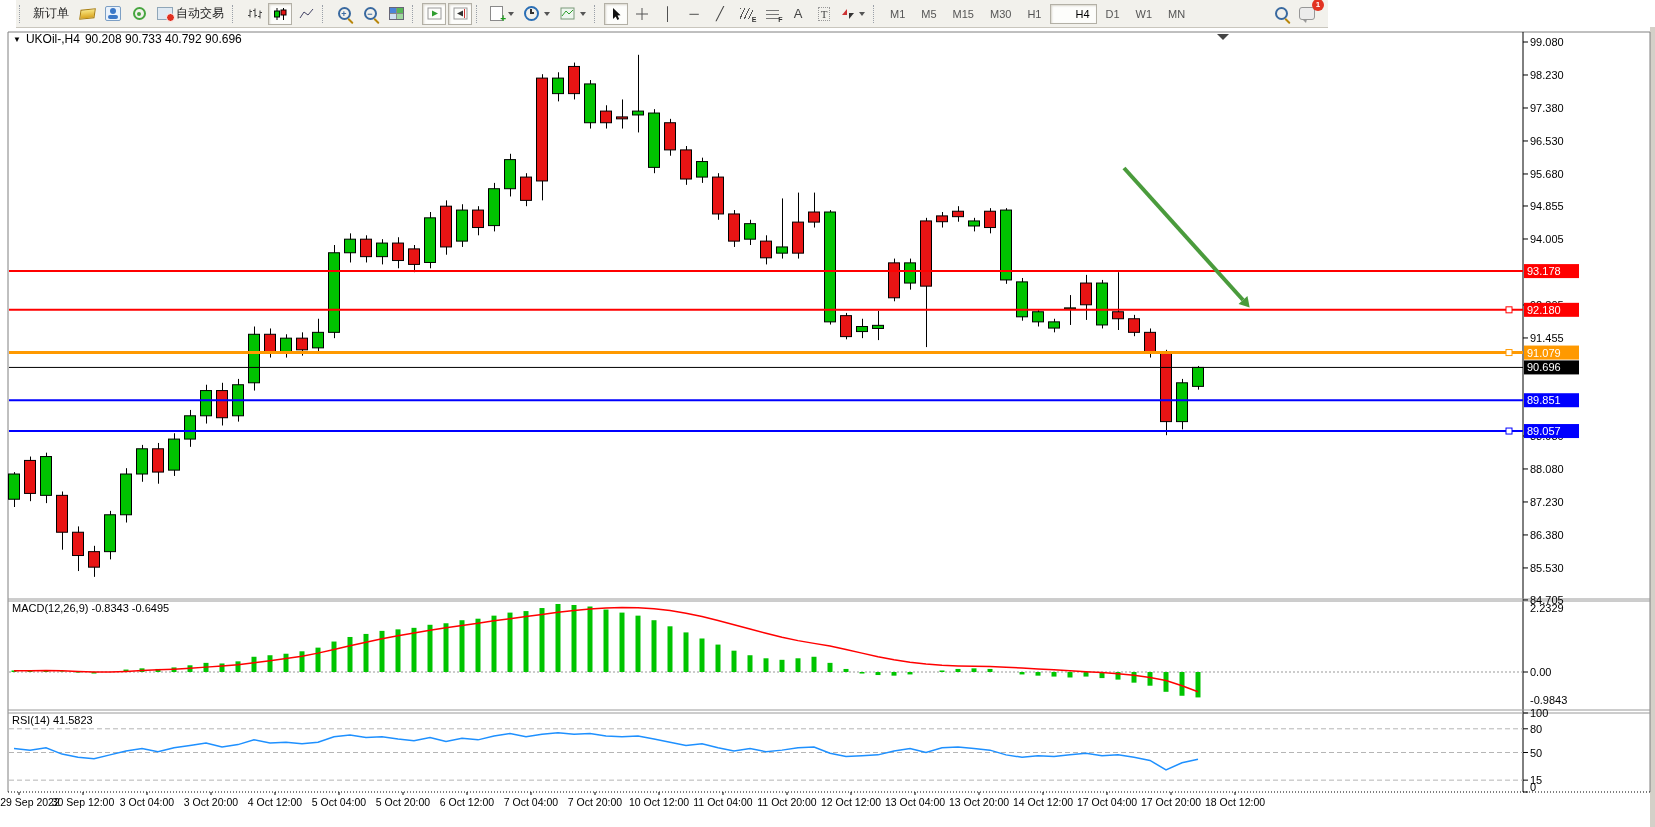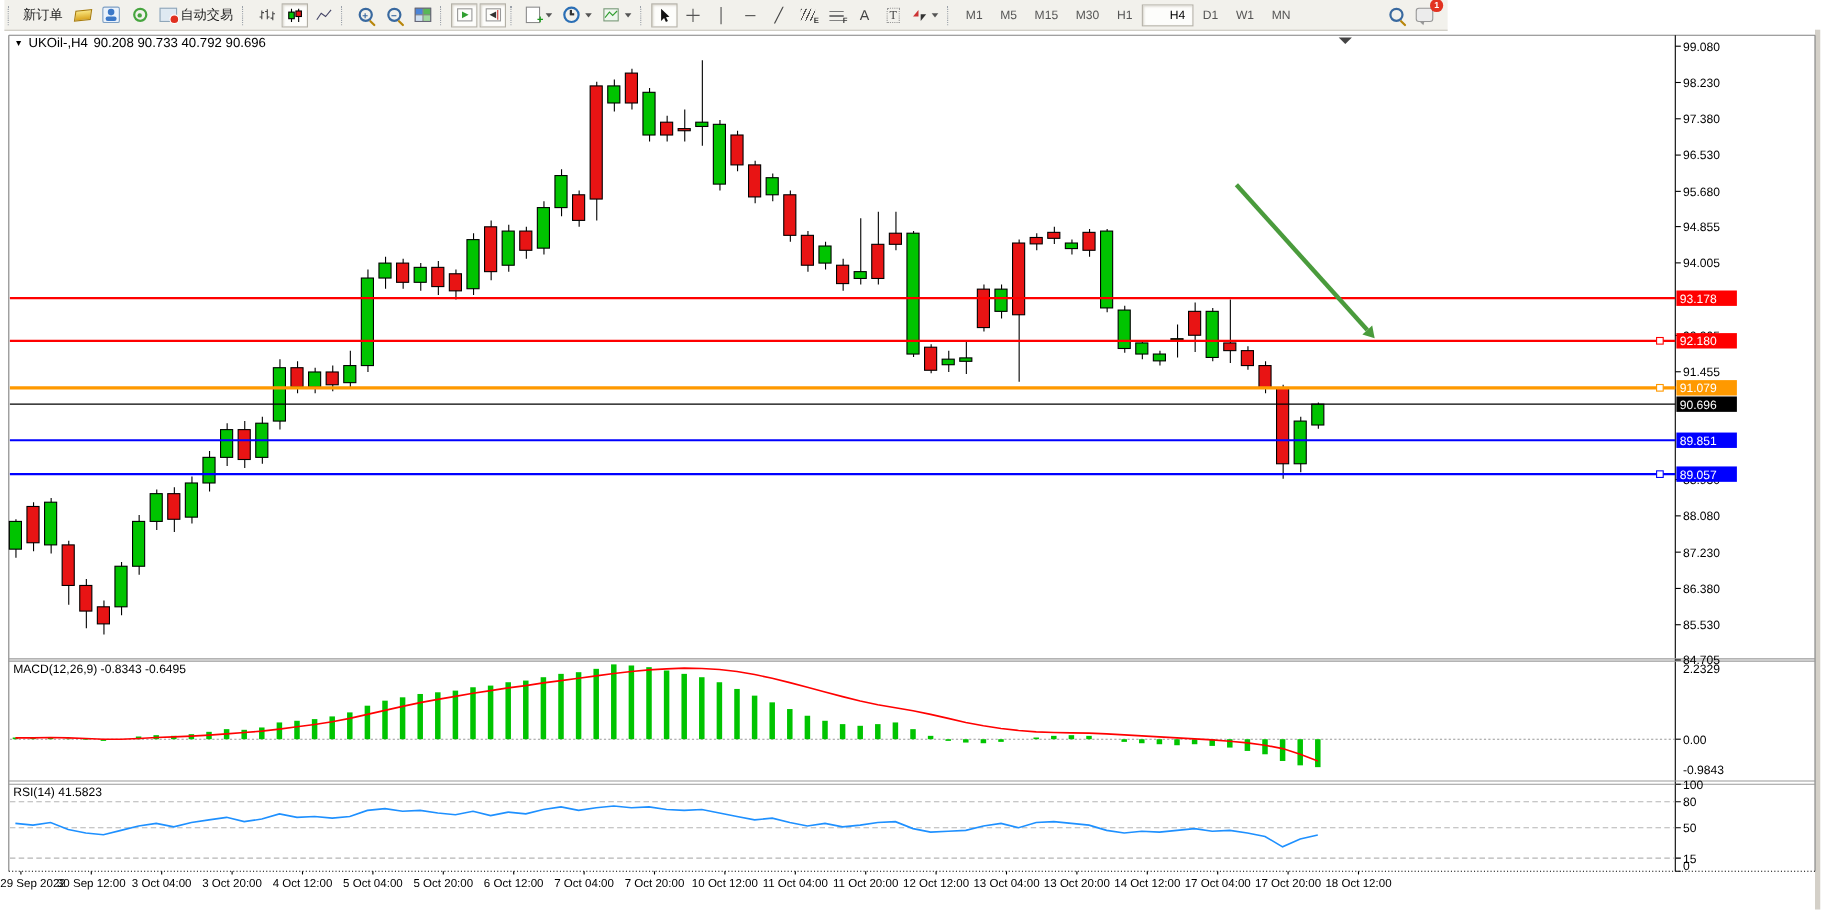--- a/index.html
+++ b/index.html
@@ -1,18 +1,18 @@
 <!DOCTYPE html>
 <html><head>
 <meta charset="utf-8">
 <style>
   html,body{margin:0;padding:0;width:1655px;height:827px;overflow:hidden;background:#fff;
     font-family:"Liberation Sans",sans-serif;}
   
-  .tb{position:absolute;left:4px;top:0;width:1312px;height:27px;background:#f2f1ec;
+  .tb{position:absolute;left:16px;top:0;width:1312px;height:27px;background:#f2f1ec;
       border-bottom:1px solid #c9c6bd;display:flex;align-items:center;z-index:5;}
   .grip{width:4px;height:18px;border-left:1px dotted #9aa0a8;margin:0 4px 0 3px;}
   .tbtn{height:22px;min-width:24px;padding:0 3px;margin:0 1px;border:1px solid transparent;
       background:transparent;display:flex;align-items:center;justify-content:center;gap:3px;
       font:12px "Liberation Sans",sans-serif;color:#222;cursor:default;}
   .tbtn.on{background:#fdfdfb;border:1px solid #b3b0a6;box-shadow:inset 1px 1px 2px #d8d5cc;}
   .tbtn .glyph{font-size:13px;color:#444;line-height:1;}
   .caret{width:0;height:0;border-left:3px solid transparent;border-right:3px solid transparent;
       border-top:4px solid #555;margin-left:2px;}
   .tfbtn{height:20px;min-width:26px;font:11px "Liberation Sans",sans-serif;color:#555;

